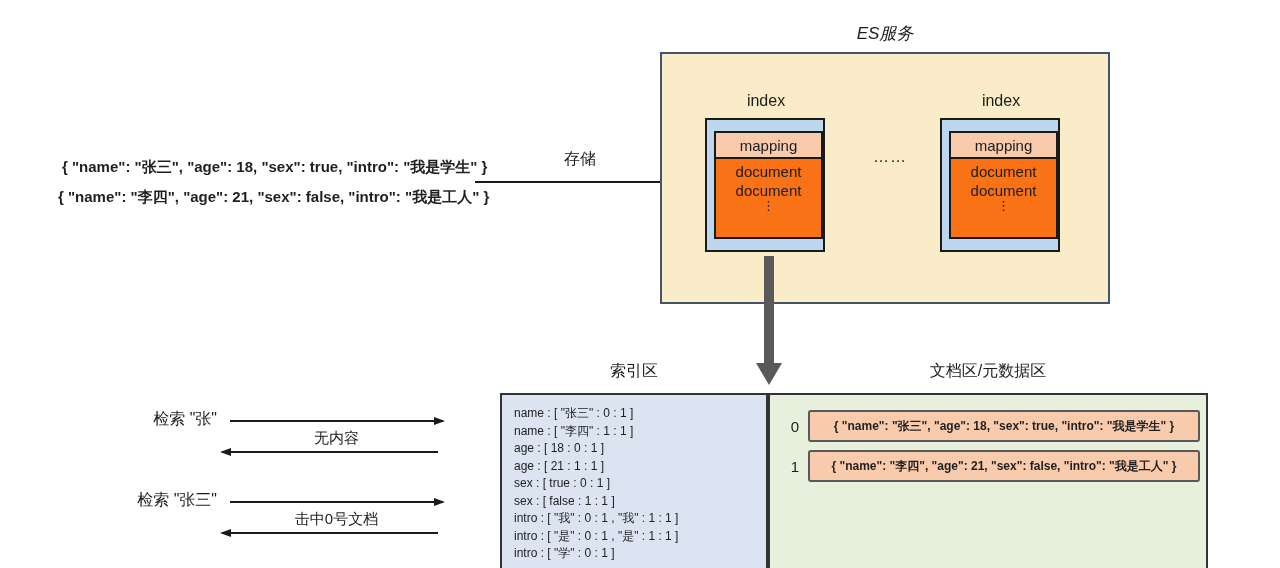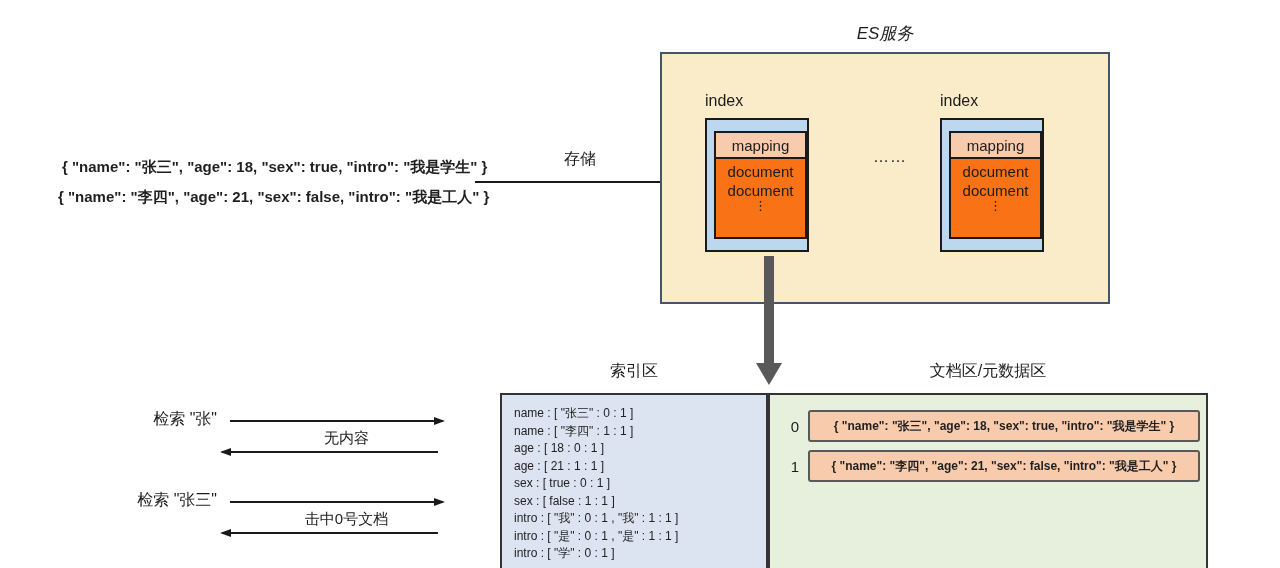--- a/index.html
+++ b/index.html
@@ -16,22 +16,22 @@
   .h-arrow.head-left::after { content:""; position:absolute; left:-2px; top:-5px; width:0; height:0;
       border-top:4px solid transparent; border-bottom:4px solid transparent; border-right:11px solid #1a1a1a; }
 
   .flow-label { position:absolute; white-space:nowrap; }
 
   
   .es-box { position:absolute; left:660px; top:52px; width:450px; height:252px;
       background:#FAECC8; border:2px solid #44546A; }
   .es-title { position:absolute; left:660px; top:22px; width:450px; text-align:center;
       font-size:17px;font-style:italic; }
-  .index-label { position:absolute; width:122px; text-align:left; font-size:16px; top:92px; }
-  .index-box { position:absolute; top:118px; width:104px; height:134px; background:#BDD7EE;
+  .index-label { position:absolute; width:122px; text-align:center; font-size:16px; top:92px; }
+  .index-box { position:absolute; top:118px; width:120px; height:134px; background:#BDD7EE;
       border:2px solid #1a1a1a; padding:11px 0 11px 7px; }
   .index-inner { width:100%; height:100%; border:2px solid #1a1a1a; display:flex; flex-direction:column; }
   .mapping-cell { background:#F8CBAD; border-bottom:2px solid #1a1a1a; text-align:center;
       font-size:15px; padding:4px 0 3px 0; }
   .doc-cell { background:#f97316; flex:1; text-align:center; font-size:15px; line-height:19px; padding-top:3px; }
   .doc-cell .more { font-size:13px; line-height:11px; }
   .dots { position:absolute; left:846px; top:148px; width:88px; text-align:center;
       font-size:16px; letter-spacing:1px; color:#1c1c1c; }
 
   
@@ -47,21 +47,21 @@
   .doc-area { position:absolute; left:768px; top:393px; width:440px; height:185px;
       background:#E6F0DC; border:2px solid #333333; }
   .doc-row { position:absolute; left:12px; display:flex; align-items:center; }
   .doc-num { width:26px; text-align:center; font-size:15px; }
   .doc-chip { width:392px; height:32px; background:#F8CBAD; border:2px solid #595959; border-radius:3px;
       display:flex; align-items:center; justify-content:center; font-size:12px; font-weight:600;
       white-space:nowrap; color:#1f1f1f; }
 
   
   .query-label { position:absolute; left:60px; width:157px; text-align:right; font-size:16px; white-space:nowrap; }
-  .resp-label { position:absolute; left:240px; width:213px; text-align:center; font-size:15px; white-space:nowrap; }
+  .resp-label { position:absolute; left:230px; width:213px; text-align:center; font-size:15px; white-space:nowrap; }
 </style>
 </head>
 <body>
 
 <div class="canvas">
 
   <div class="src-line" style="left:62px; top:158px;">{ "name": "张三", "age": 18, "sex": true, "intro": "我是学生" }</div>
   <div class="src-line" style="left:58px; top:188px;">{ "name": "李四", "age": 21, "sex": false, "intro": "我是工人" }</div>
 
   <div class="flow-label" style="left:475px; top:149px; width:210px; text-align:center; font-size:16px;">存储</div>

